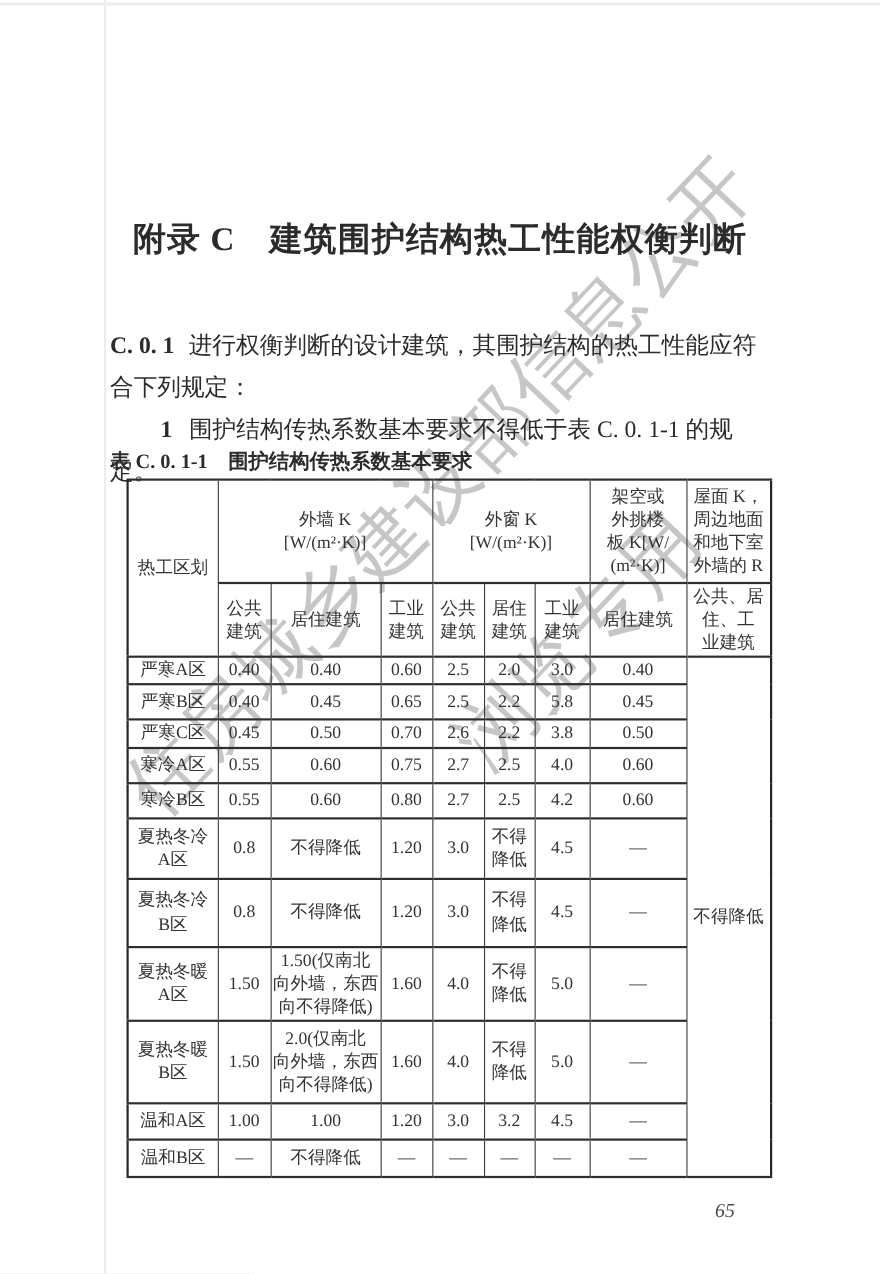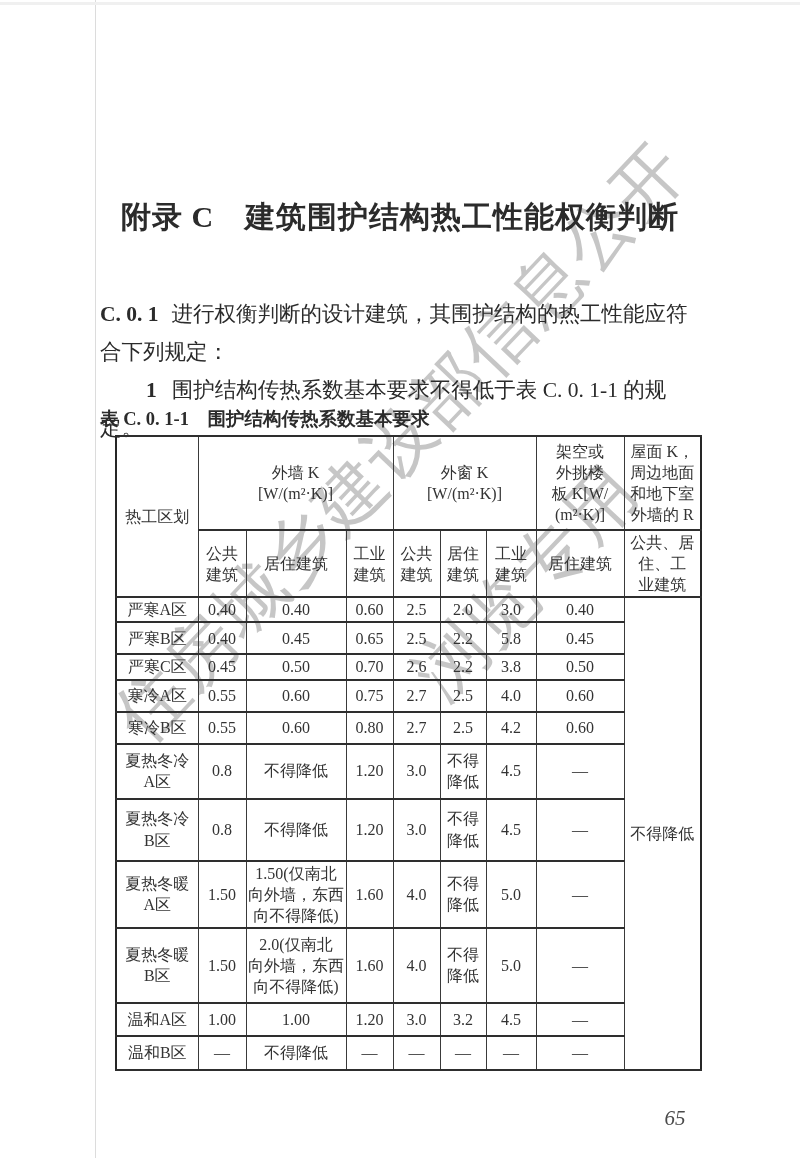--- a/index.html
+++ b/index.html
@@ -25,22 +25,22 @@
 
   .caption{position:absolute;left:100px;top:395px;width:600px;text-align:left;
            font-size:18.5px;font-weight:bold;}
 
   table.k{position:absolute;left:115px;top:424px;border-collapse:collapse;table-layout:fixed;
           width:585px;border:2.6px solid #262626;}
   table.k td{border-top:2.1px solid #2e2e2e;border-bottom:2.1px solid #2e2e2e;
              border-left:1.2px solid #3a3a3a;border-right:1.2px solid #3a3a3a;
              text-align:center;vertical-align:middle;font-size:16px;line-height:1.32;
              padding:1px 0;white-space:pre;color:#333;}
-  .pagenum{position:absolute;left:650px;top:1079px;width:50px;text-align:center;
-           font-size:21px;font-style:italic;color:#4a4a4a;margin-top:16px;}
+  .pagenum{position:absolute;left:650px;top:1079px;width:50px;text-align:left;
+           font-size:18px;font-style:italic;color:#4a4a4a;}
 </style>
 </head>
 <body>
 
 <div class="page">
   <div class="edge-line"></div>
   <div class="top-smudge"></div>
 
   <div class="wm wm1">住房城乡建设部信息公开</div>
   <div class="wm wm2">浏览专用</div>

